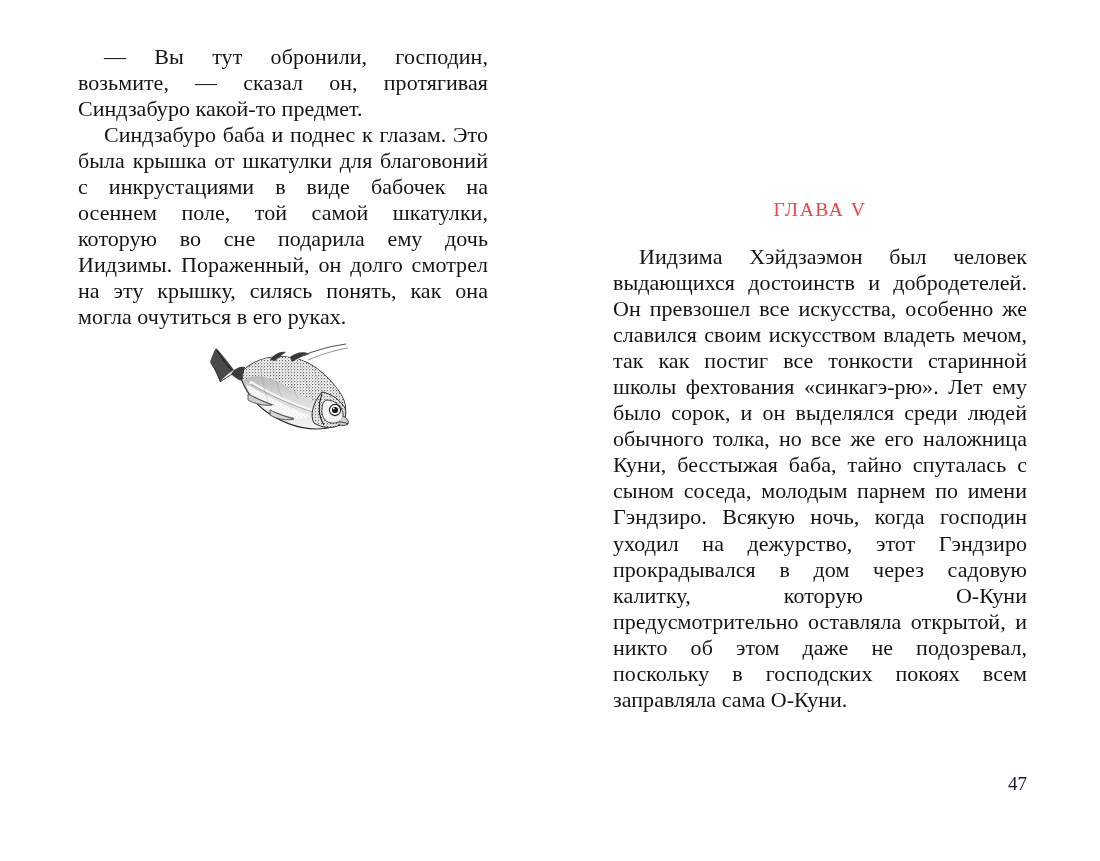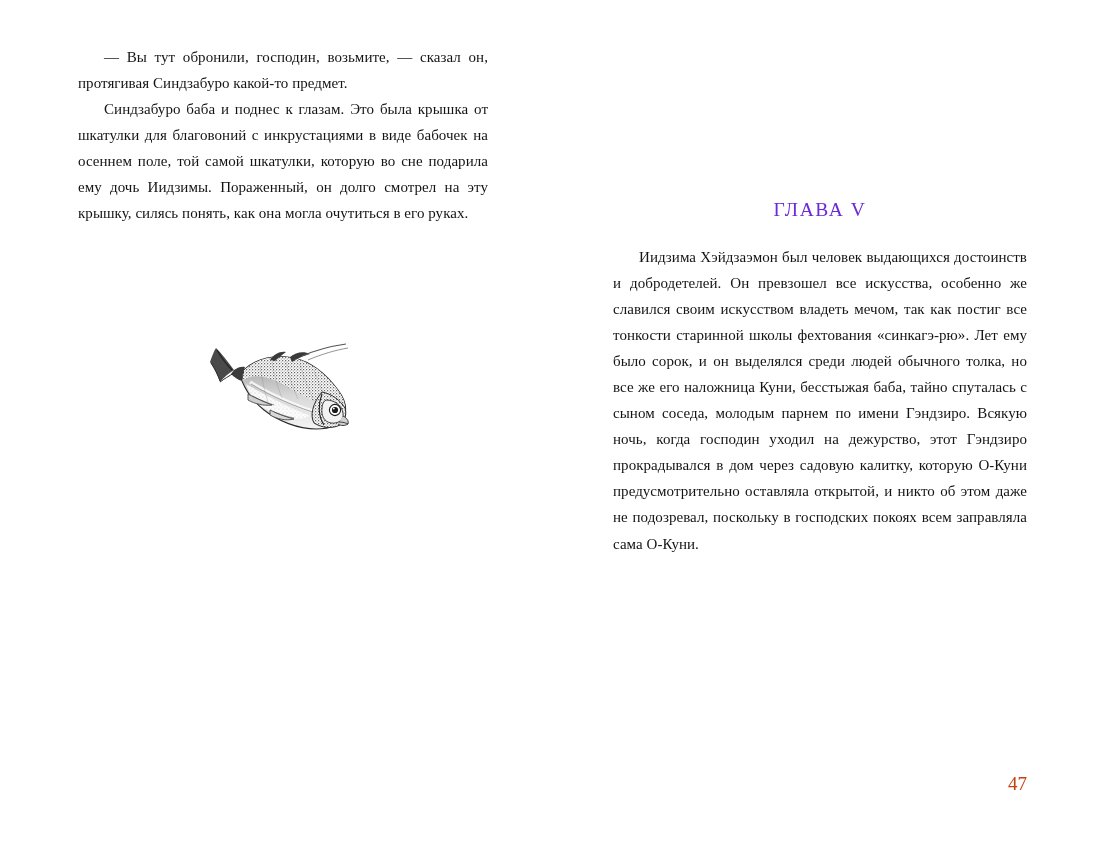--- a/index.html
+++ b/index.html
@@ -32,21 +32,21 @@
 
   #right-column {
     left: 613px;
     top: 198px;
     width: 414px;
   }
 
   
   .para {
     margin: 0;
-    font-size: 15px;
+    font-size: 22px;
     line-height: 26.05px;
     text-align: justify;
     text-justify: inter-word;
     hyphens: manual;
     text-indent: 26px;
     color: #141414;
     letter-spacing: 0.05px;
   }
 
   .para + .para {
@@ -54,37 +54,37 @@
   }
 
   
   #chapter-heading {
     margin: 0 0 0 0;
     font-size: 19.5px;
     line-height: 24px;
     font-weight: normal;
     text-align: center;
     letter-spacing: 1.6px;
-    color: #6d28d9;
+    color: #ef4444;
   }
 
   #right-column .body-block {
     margin-top: 22px;
   }
 
   
   #page-number {
     position: absolute;
     left: 0;
     top: 773px;
     width: 1027px;
     text-align: right;
     font-size: 19px;
     line-height: 22px;
-    color: #c2410c;
+    color: #0f172a;
   }
 
   
   #fish-illustration {
     position: absolute;
     left: 198px;
     top: 336px;
     width: 160px;
     height: 108px;
   }

